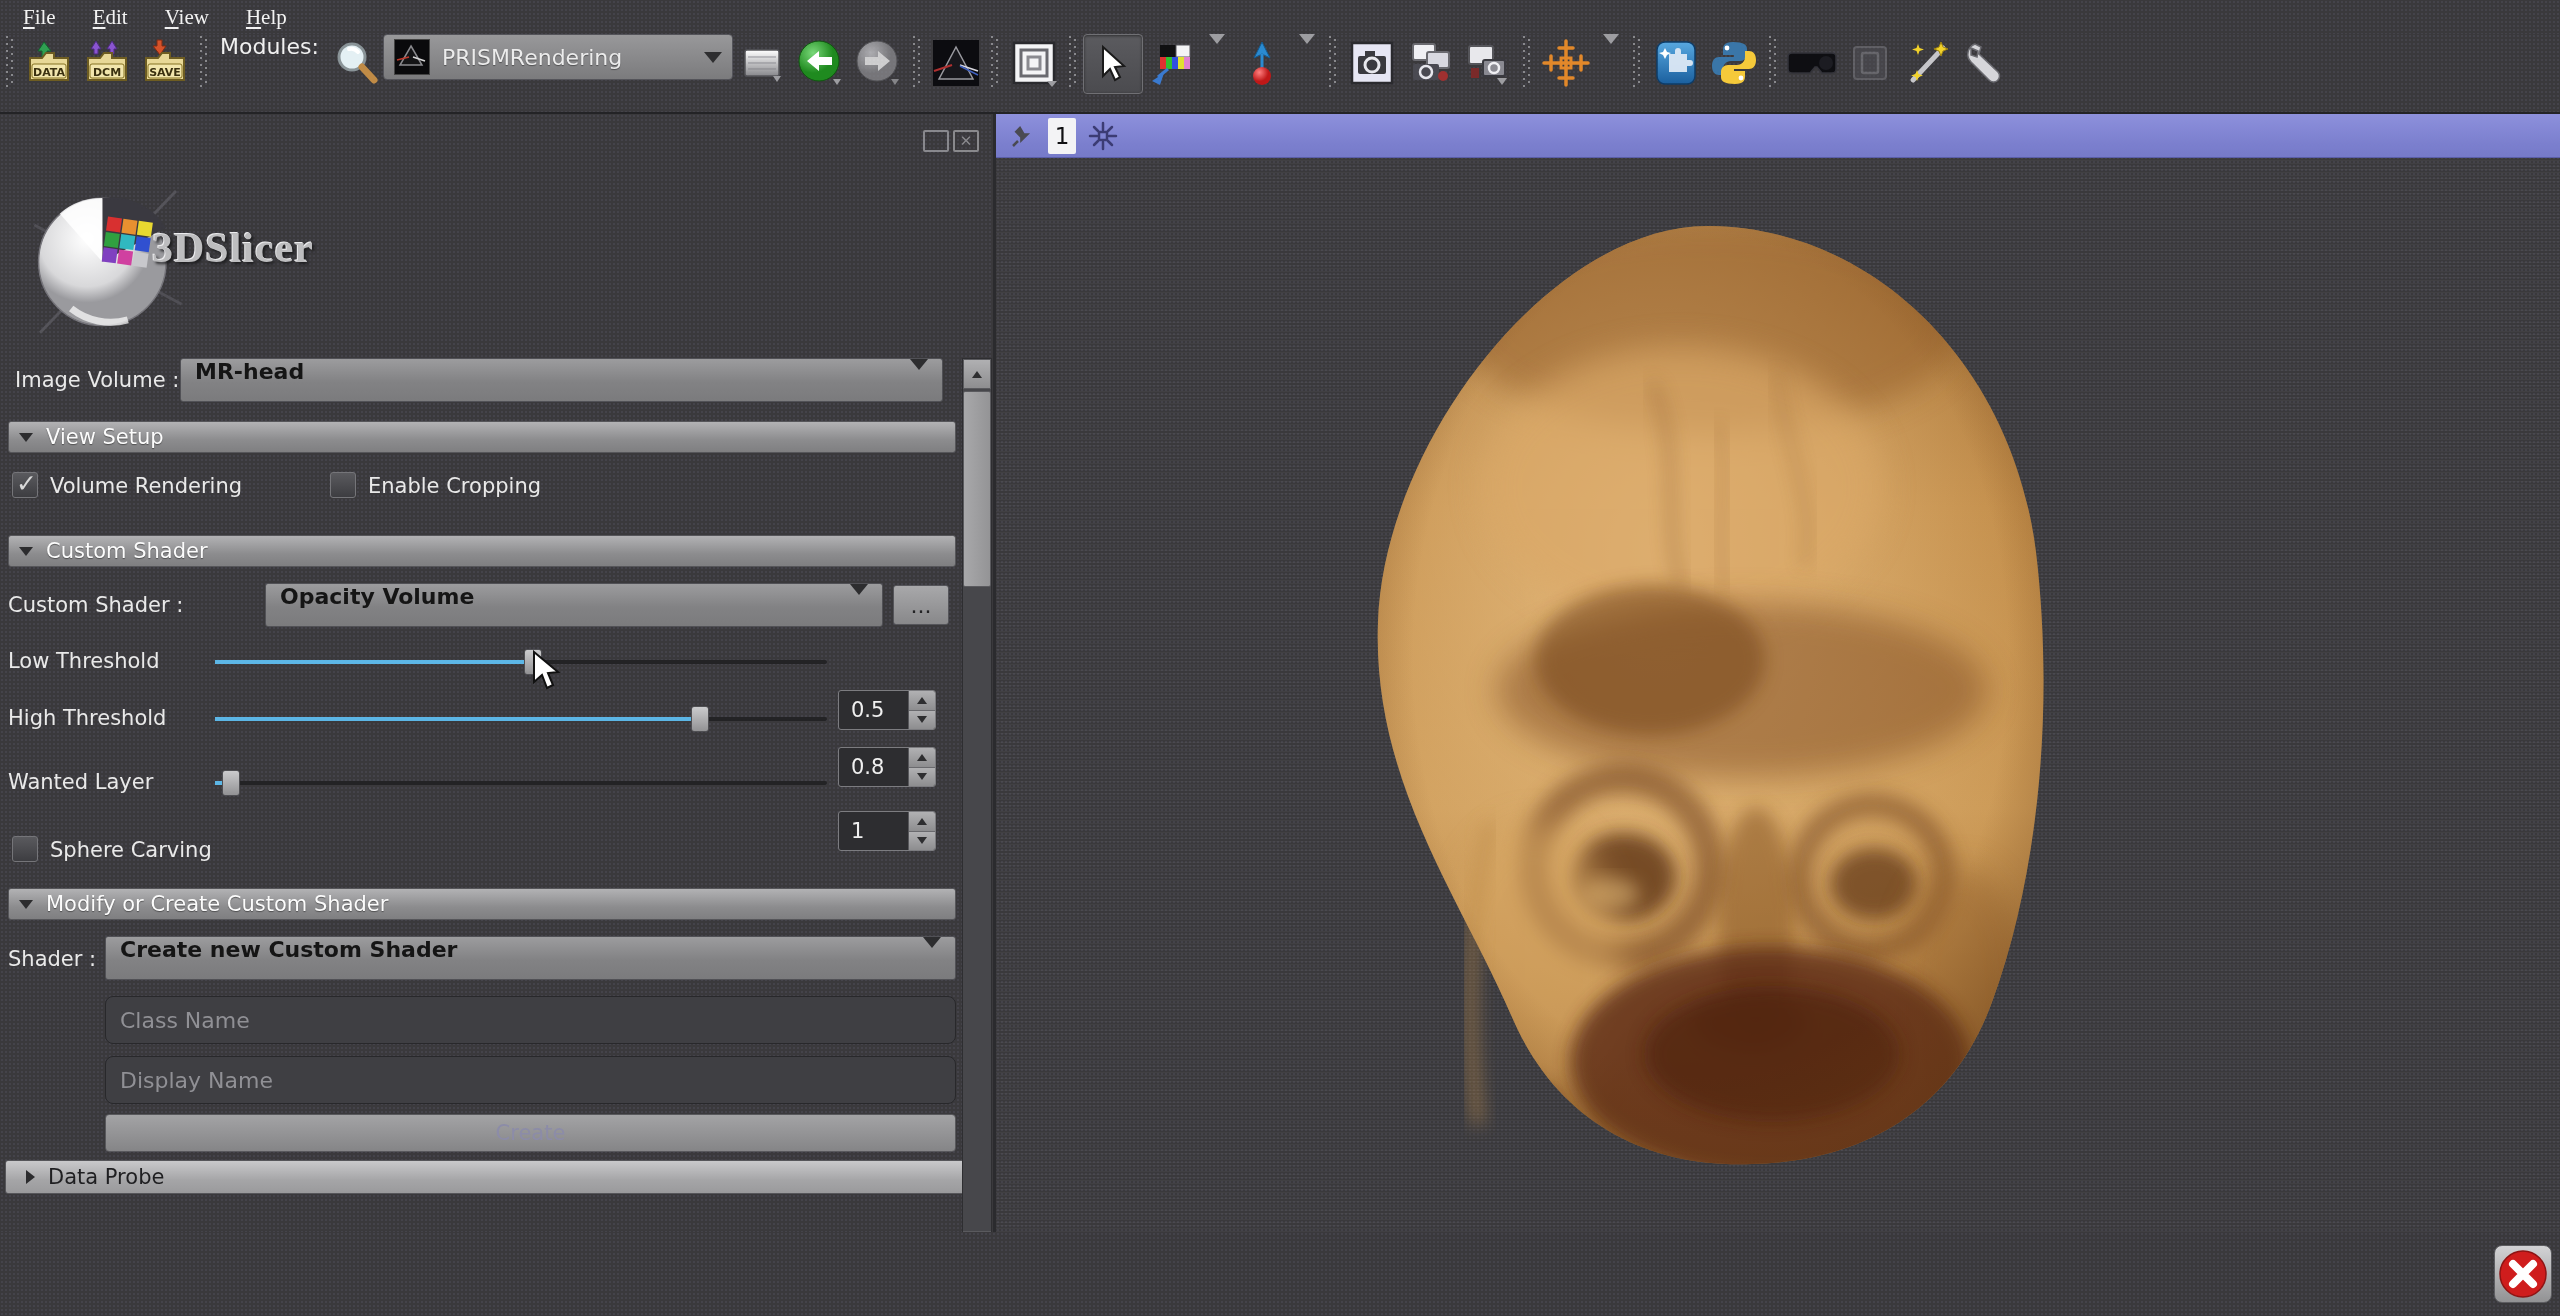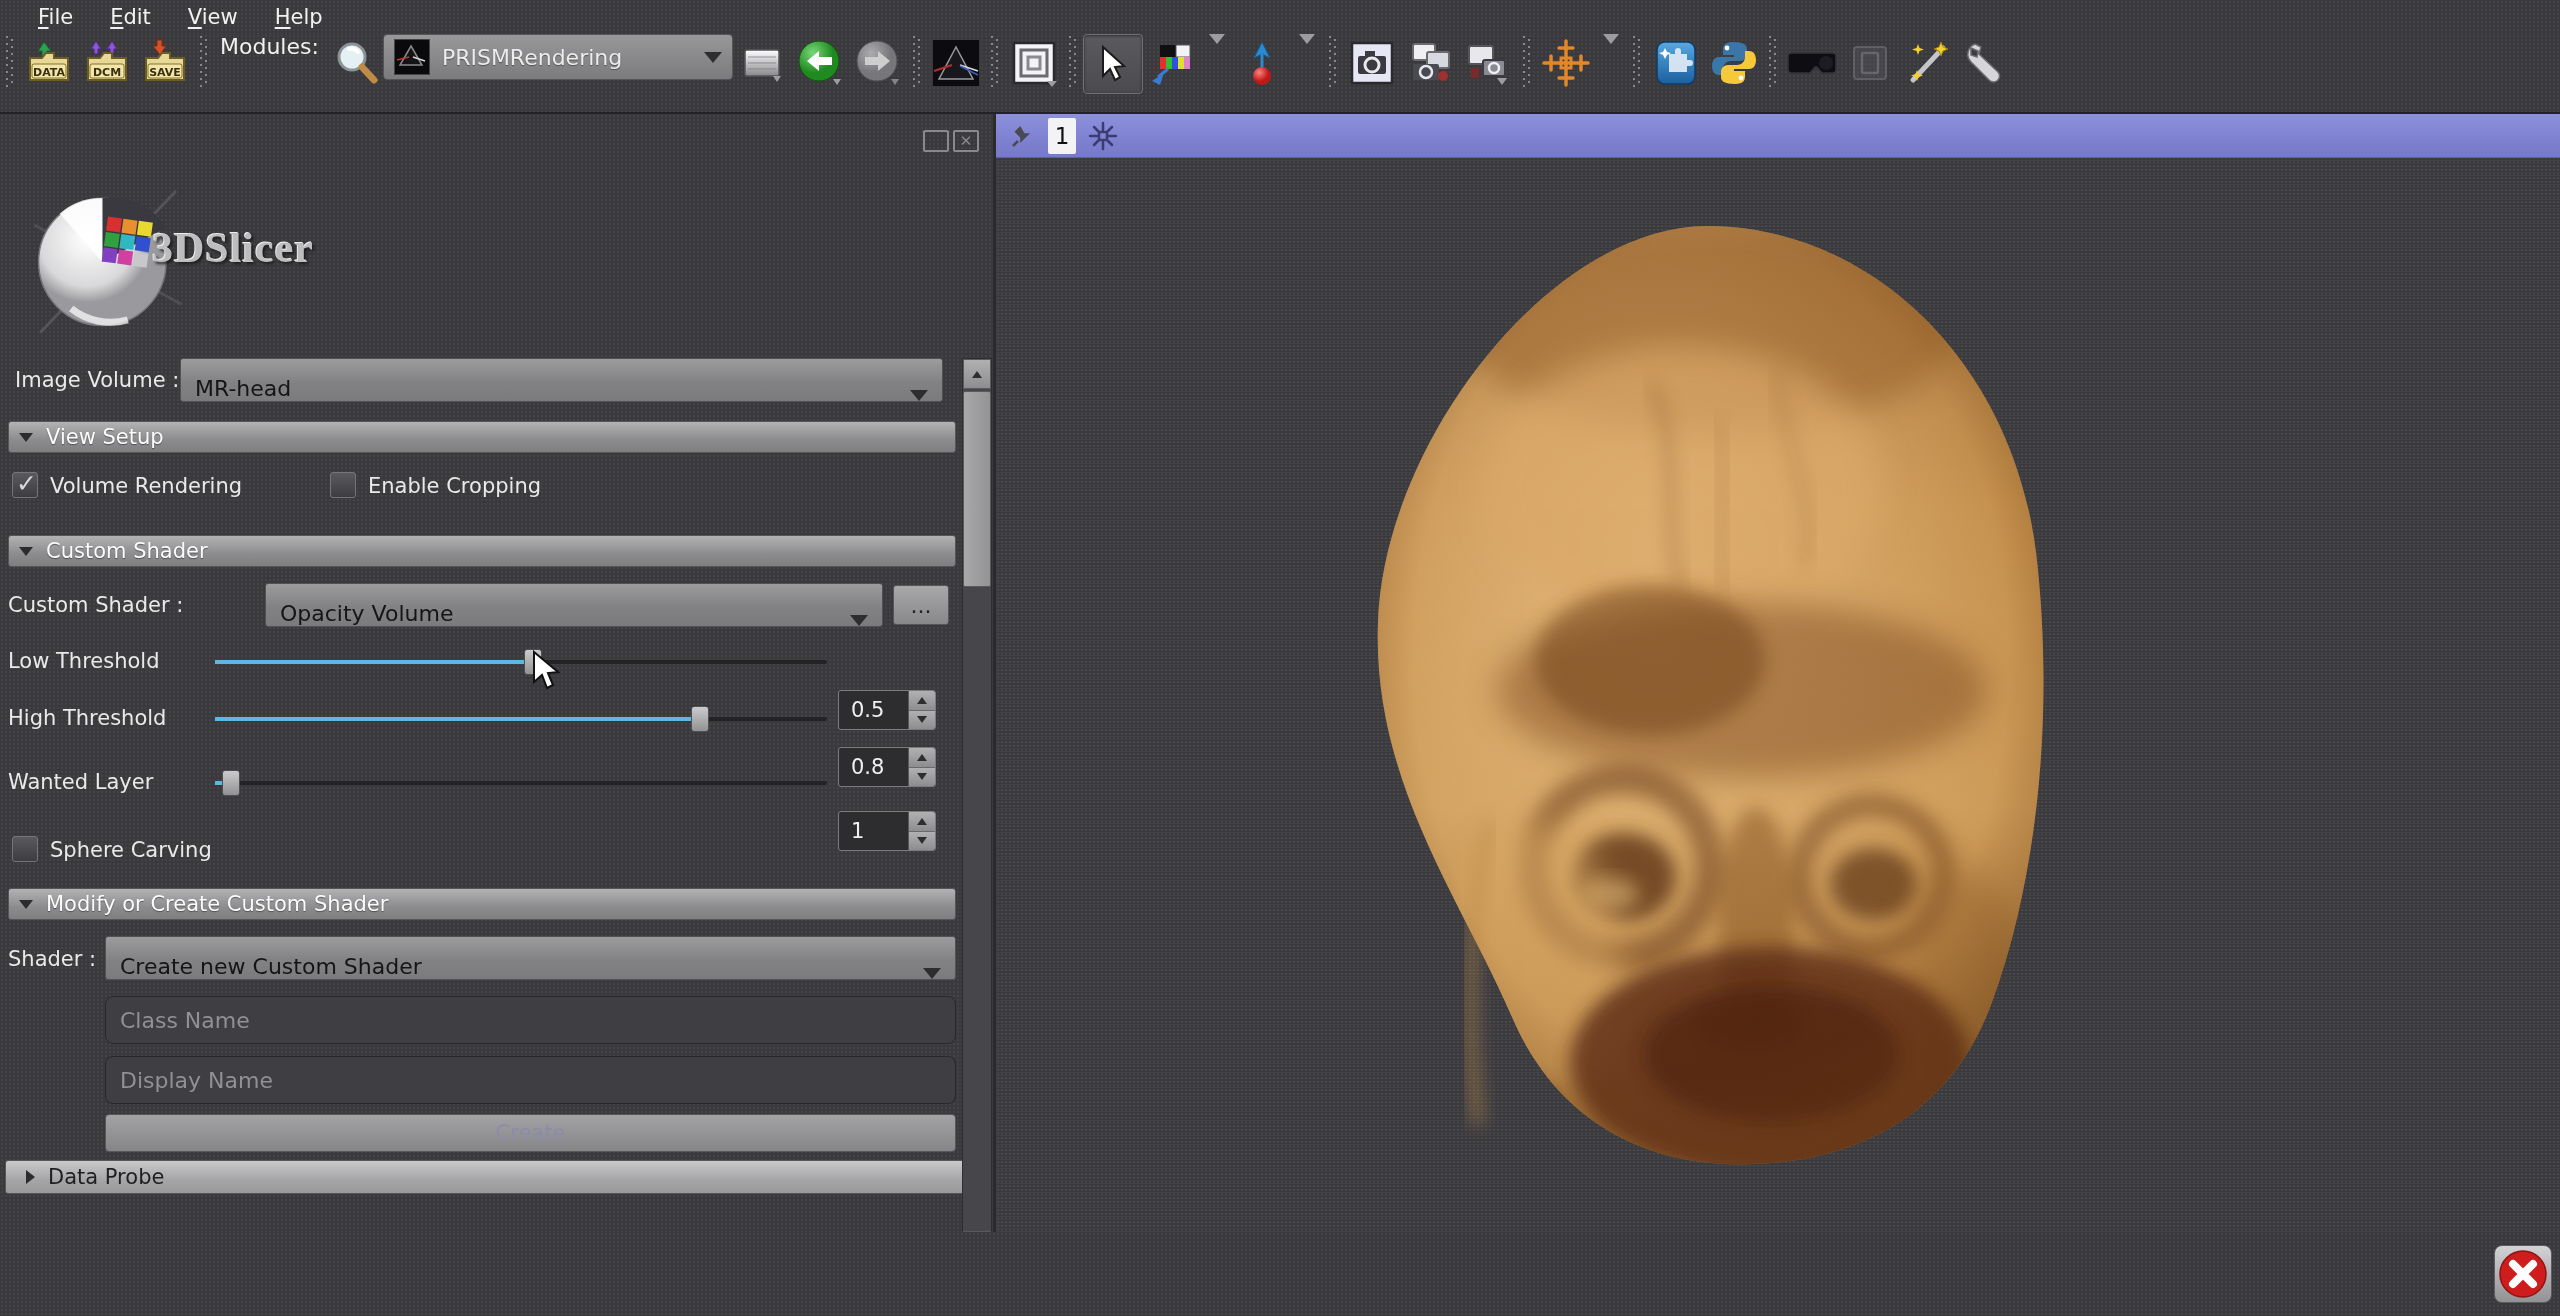--- a/index.html
+++ b/index.html
@@ -11,21 +11,21 @@
   }
   .dots{
     background-color:var(--chrome-bg,#3a393c);
     background-image:radial-gradient(rgba(140,140,175,0.12) 1px, transparent 1.3px);
     background-size:4px 4px;
   }
   .abs{position:absolute;}
 
   
   #menubar{position:absolute;left:0;top:0;width:100%;height:34px;display:flex;align-items:center;
-    gap:37px;padding-left:38px;font-size:21px;color:#f2f2f2;box-sizing:border-box;}
+    gap:37px;padding-left:23px;font-size:21px;color:#f2f2f2;box-sizing:border-box;font-family:Liberation Serif, serif;}
   .menu-item{cursor:default;}
   .menu-item u{text-decoration:underline;text-underline-offset:3px;}
 
   
   #toolbar{position:absolute;left:0;top:34px;width:100%;height:80px;display:flex;
     border-bottom:2px solid #232326;box-sizing:border-box;}
   .tb-handle{width:12px;height:54px;margin:0 4px;flex:0 0 auto;
     background-image:radial-gradient(circle at 3px 3px,#88888c 1.1px,transparent 1.5px),
                      radial-gradient(circle at 8px 6px,#88888c 1.1px,transparent 1.5px);
     background-size:10px 7px;}
@@ -49,22 +49,22 @@
 
   .sec-header{position:absolute;height:32px;border-radius:3px;box-sizing:border-box;
     background:linear-gradient(#b2b2b4,#8c8c8e 60%,#7f7f81);border:1px solid #56565a;
     display:flex;align-items:center;padding-left:10px;gap:13px;color:#fcfcfc;font-size:21px;
     text-shadow:0 1px 1px rgba(35,35,35,.55);}
   .sec-header.lighter{background:linear-gradient(#c9c9cb,#a5a5a7 60%,#9a9a9c);color:#1f1f21;text-shadow:none;padding-left:20px;}
   .tri-down{width:0;height:0;border-left:7px solid transparent;border-right:7px solid transparent;border-top:9px solid #2c2c2e;}
   .tri-right{width:0;height:0;border-top:7px solid transparent;border-bottom:7px solid transparent;border-left:9px solid #2c2c2e;}
 
   .combo{position:absolute;height:44px;background:linear-gradient(#9c9c9e,#828284 55%,#7b7b7d);
-    border:1px solid #515156;border-radius:3px;box-sizing:border-box;display:flex;align-items:flex-end;
-    padding:0 14px;font-size:22px;color:#151515;}
+    border:1px solid #515156;border-radius:3px;box-sizing:border-box;display:flex;align-items:flex-start;
+    padding:0 14px;font-size:22px;color:#151515;font-weight:bold;}
   .combo .arrow{margin-left:auto;width:0;height:0;border-left:9px solid transparent;border-right:9px solid transparent;border-top:11px solid #2d2d2f;}
 
   .checkbox{position:absolute;width:26px;height:26px;border-radius:3px;border:1px solid #757579;
     background:linear-gradient(#5a5a5e,#3d3d41);box-sizing:border-box;}
   .checkbox.checked::after{content:"✓";position:absolute;left:3px;top:-4px;font-size:25px;font-weight:bold;color:#d8d8d8;}
 
   .slider-track{position:absolute;width:612px;height:4px;background:#232325;border-radius:2px;}
   .sl-fill{position:absolute;left:0;top:0;height:4px;background:var(--slider-blue,#5cb6e6);}
   .sl-handle{position:absolute;top:-11px;width:18px;height:26px;border-radius:3px;
     background:linear-gradient(#cbcbcd,#929294);border:1px solid #4f4f53;box-sizing:border-box;}

